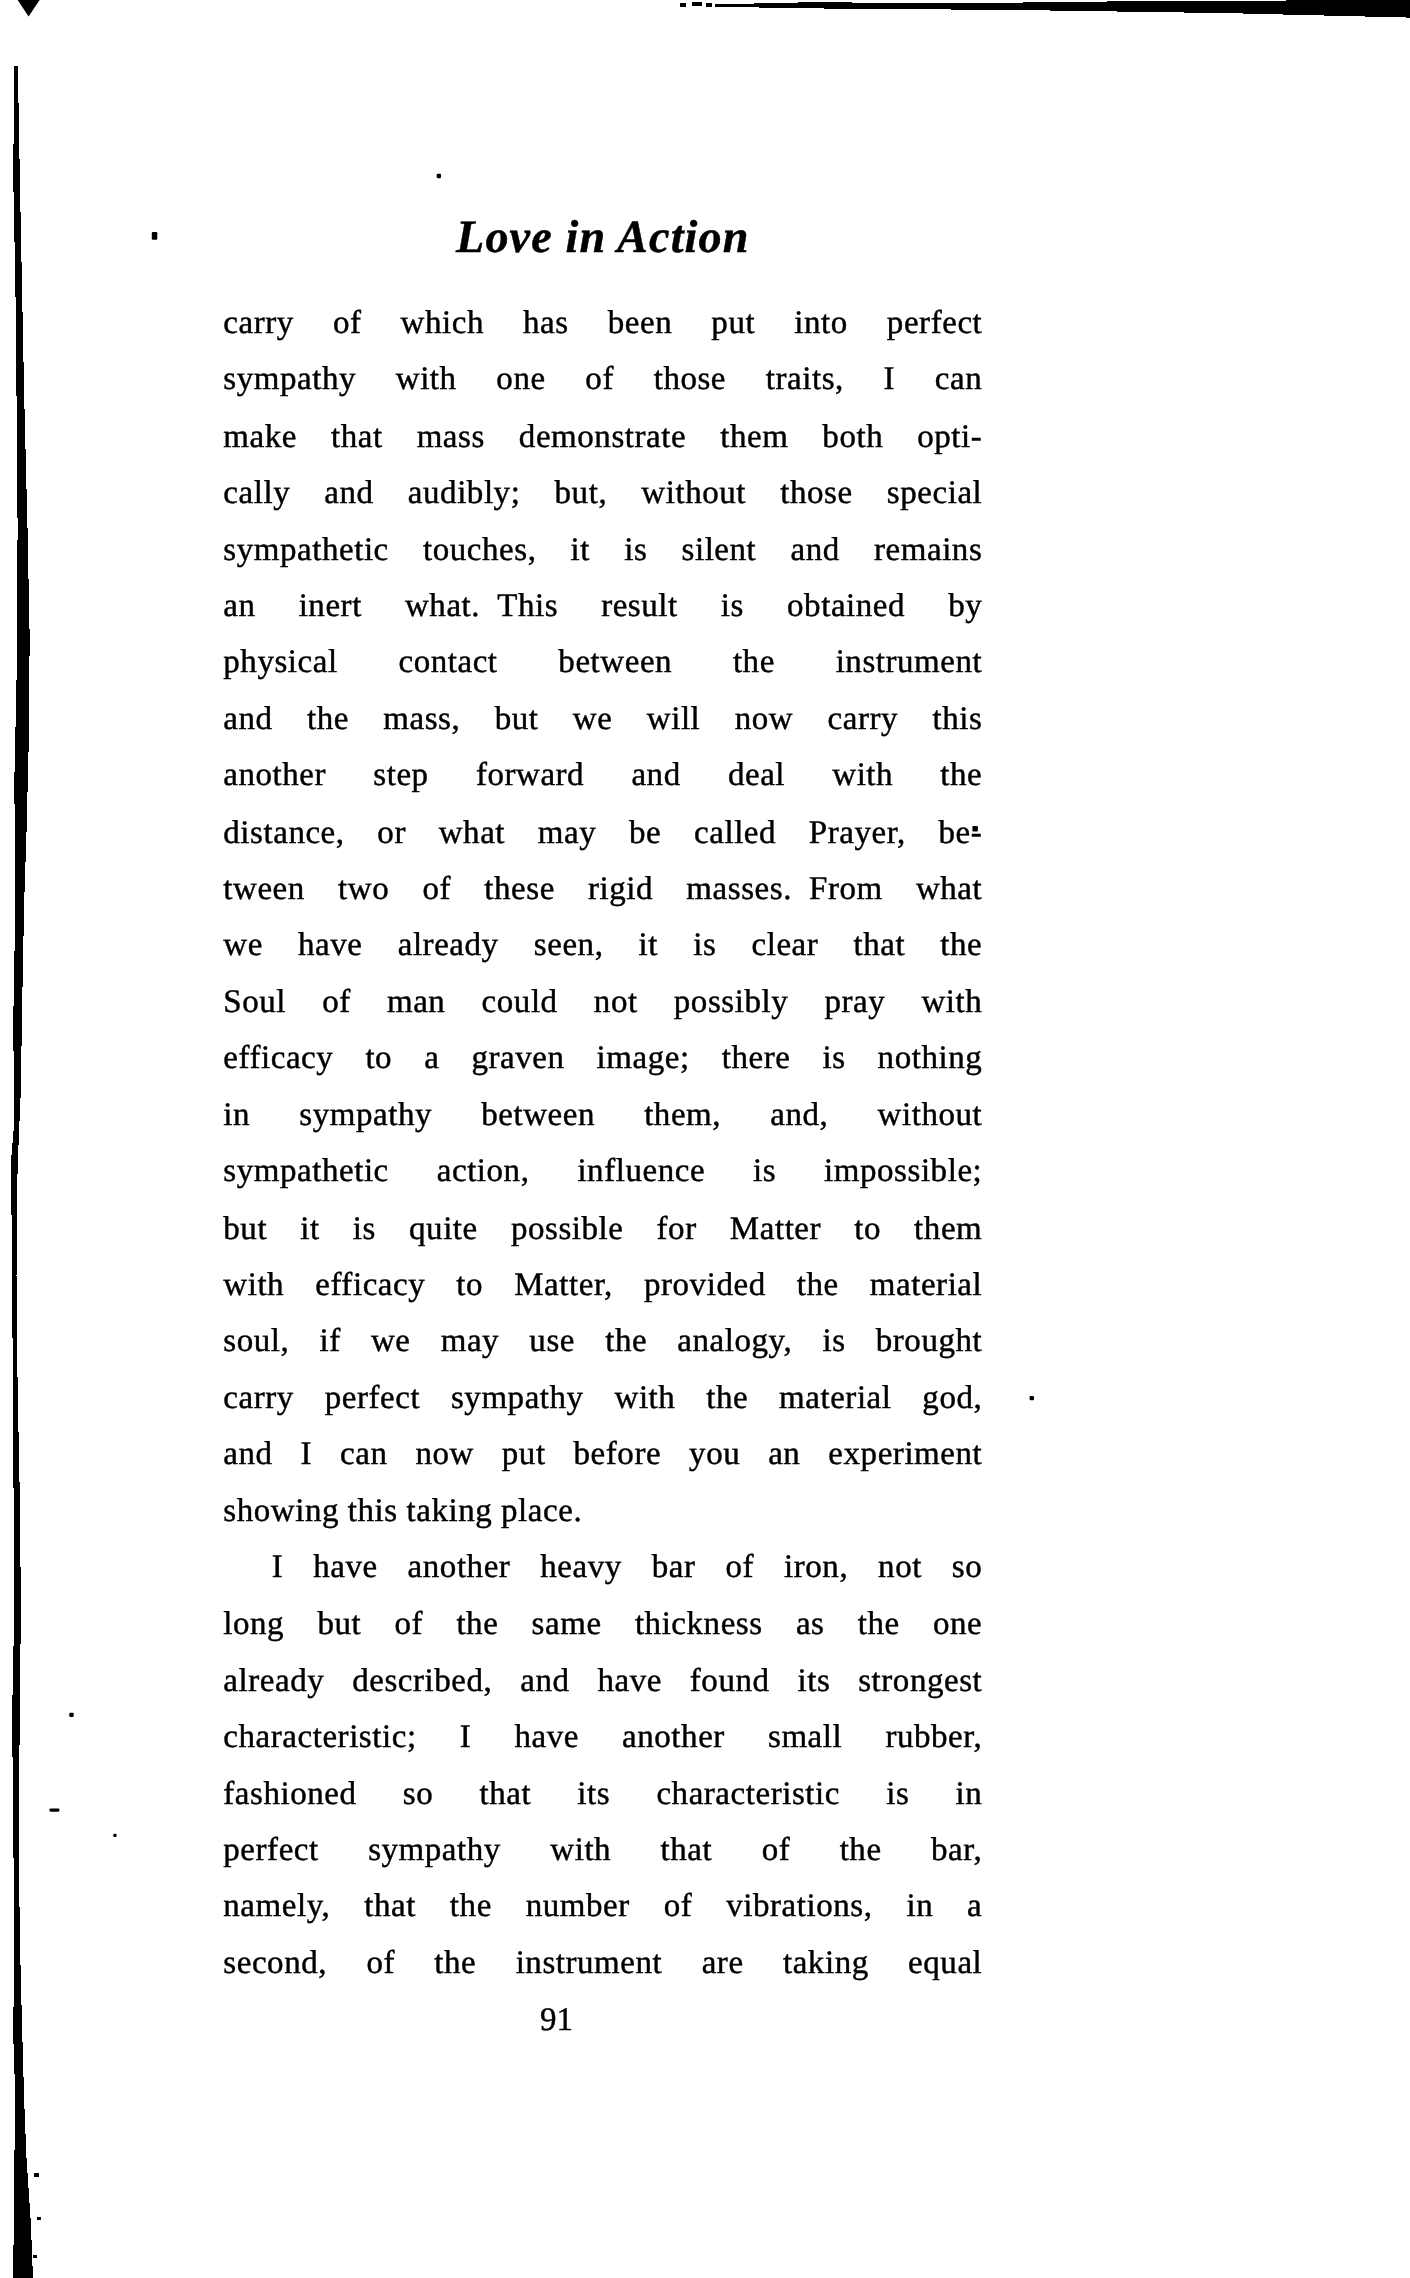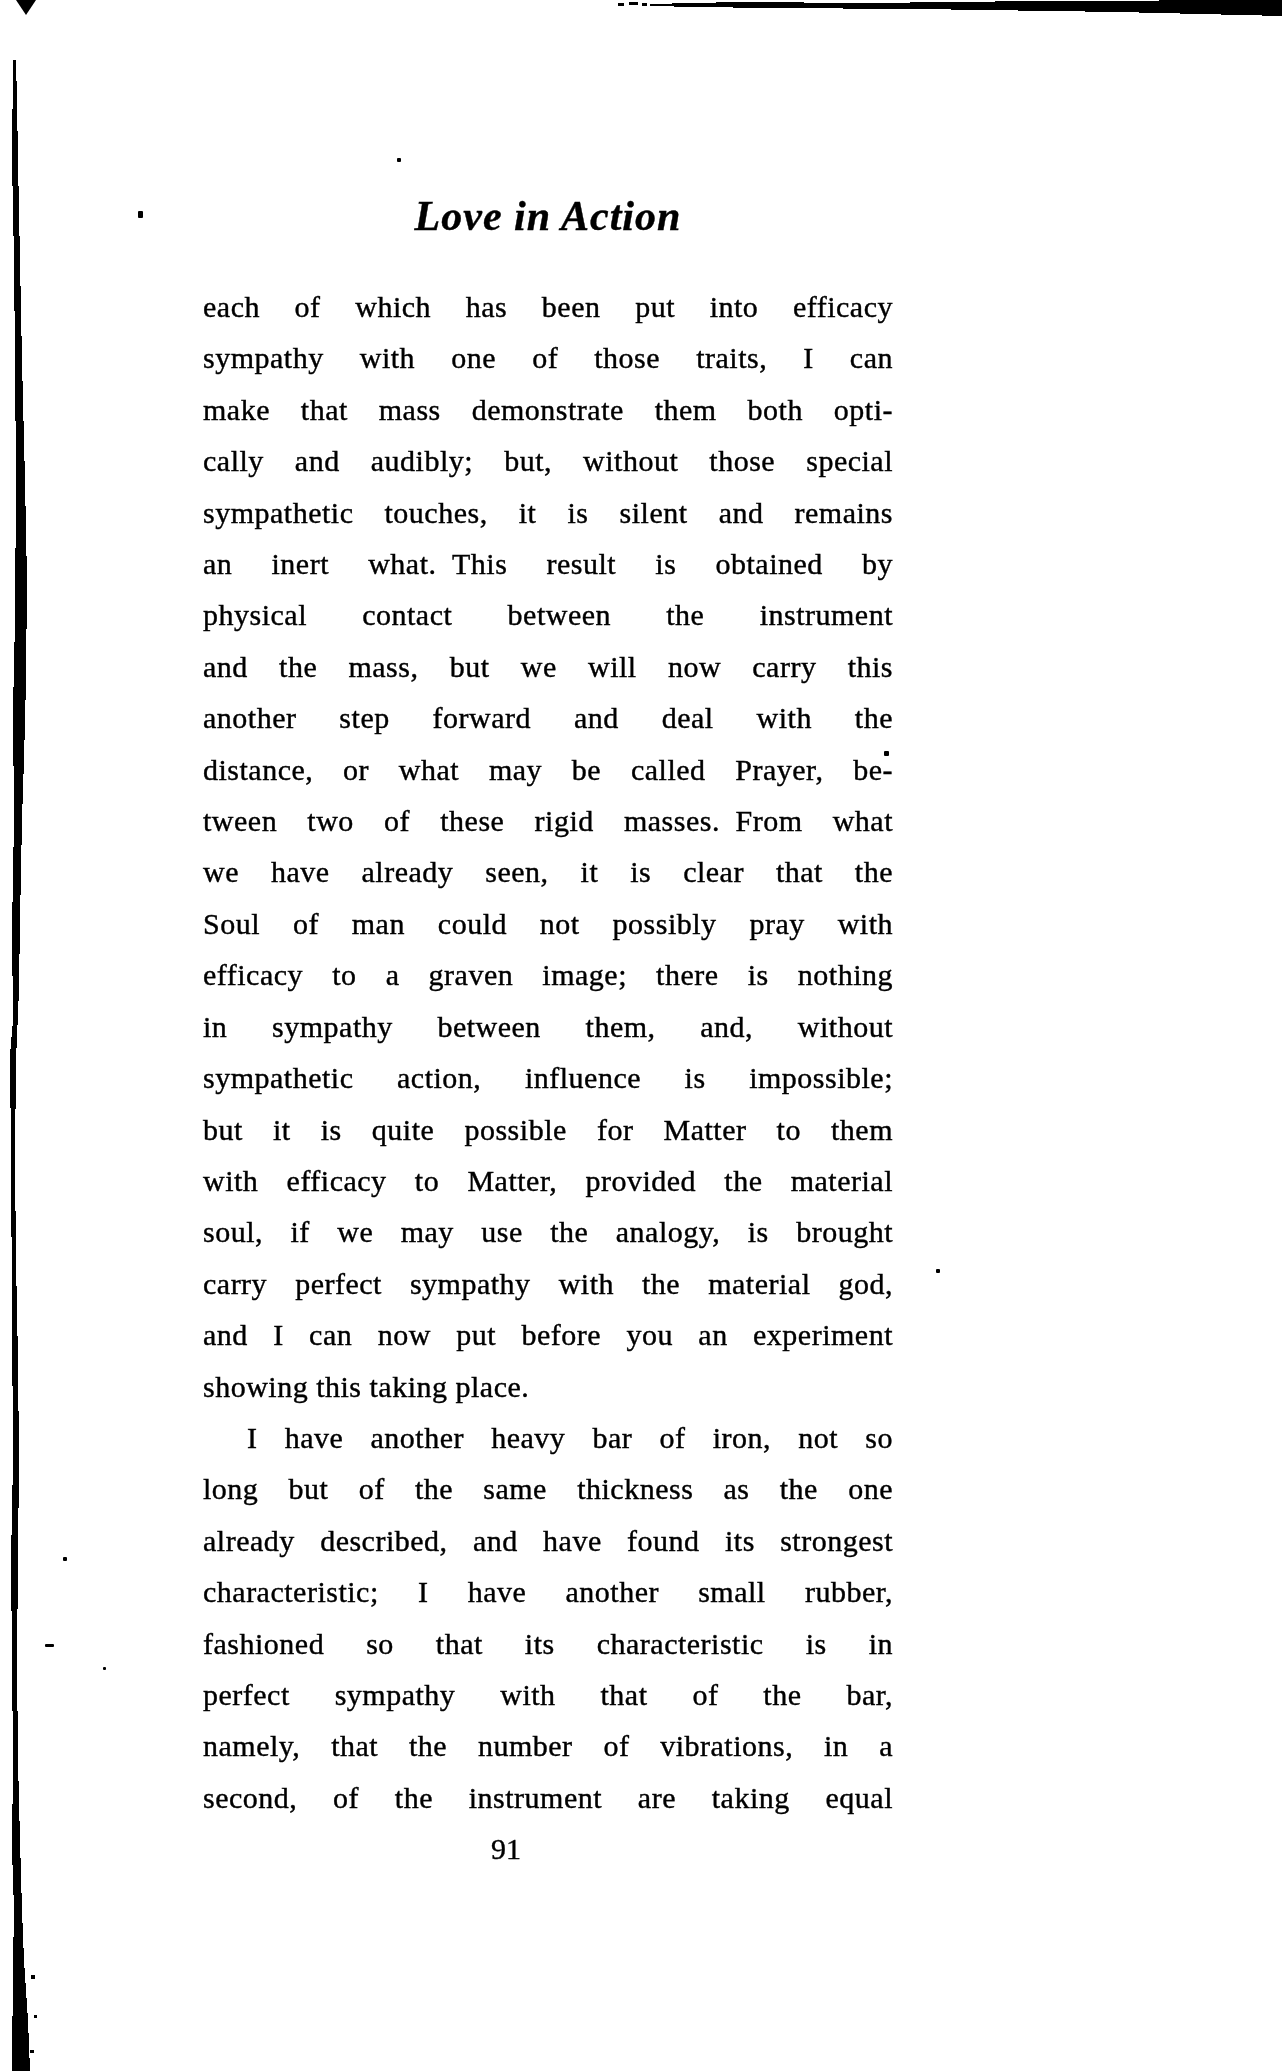--- a/index.html
+++ b/index.html
@@ -16,21 +16,21 @@
     left:203px; top:192px; width:690px;
     -webkit-text-stroke:0.4px #000;
   }
   .title {
     font-style:italic;
     font-weight:bold;
     font-size:42px;
     line-height:48px;
     text-align:center;
     letter-spacing:1px;
-    margin:0 0 41px 0;
+    margin:0 0 28px 0;
     white-space:nowrap;
   }
   .bodytext { font-size:30px; line-height:51.4px; letter-spacing:0.5px; }
   .line {
     text-align:justify;
     text-align-last:justify;
   }
   .end-para { text-align-last:left; }
   .indent { text-indent:44px; }
   .pagenum {
@@ -81,21 +81,21 @@
   <div class="speck" style="left:936px; top:1269px; width:4px; height:4px;"></div>
   <div class="speck" style="left:63px; top:1557px; width:4px; height:4px;"></div>
   <div class="speck" style="left:45px; top:1644px; width:9px; height:3px;"></div>
   <div class="speck" style="left:103px; top:1667px; width:3px; height:3px;"></div>
 
   <div class="content">
 
     <div class="title">Love in Action</div>
 
     <div class="bodytext">
-      <div class="line">each of which has been put into efficacy</div>
+      <div class="line">carry of which has been put into perfect</div>
       <div class="line">sympathy with one of those traits, I can</div>
       <div class="line">make that mass demonstrate them both opti-</div>
       <div class="line">cally and audibly; but, without those special</div>
       <div class="line">sympathetic touches, it is silent and remains</div>
       <div class="line">an inert what. This result is obtained by</div>
       <div class="line">physical contact between the instrument</div>
       <div class="line">and the mass, but we will now carry this</div>
       <div class="line">another step forward and deal with the</div>
       <div class="line">distance, or what may be called Prayer, be-</div>
       <div class="line">tween two of these rigid masses. From what</div>

